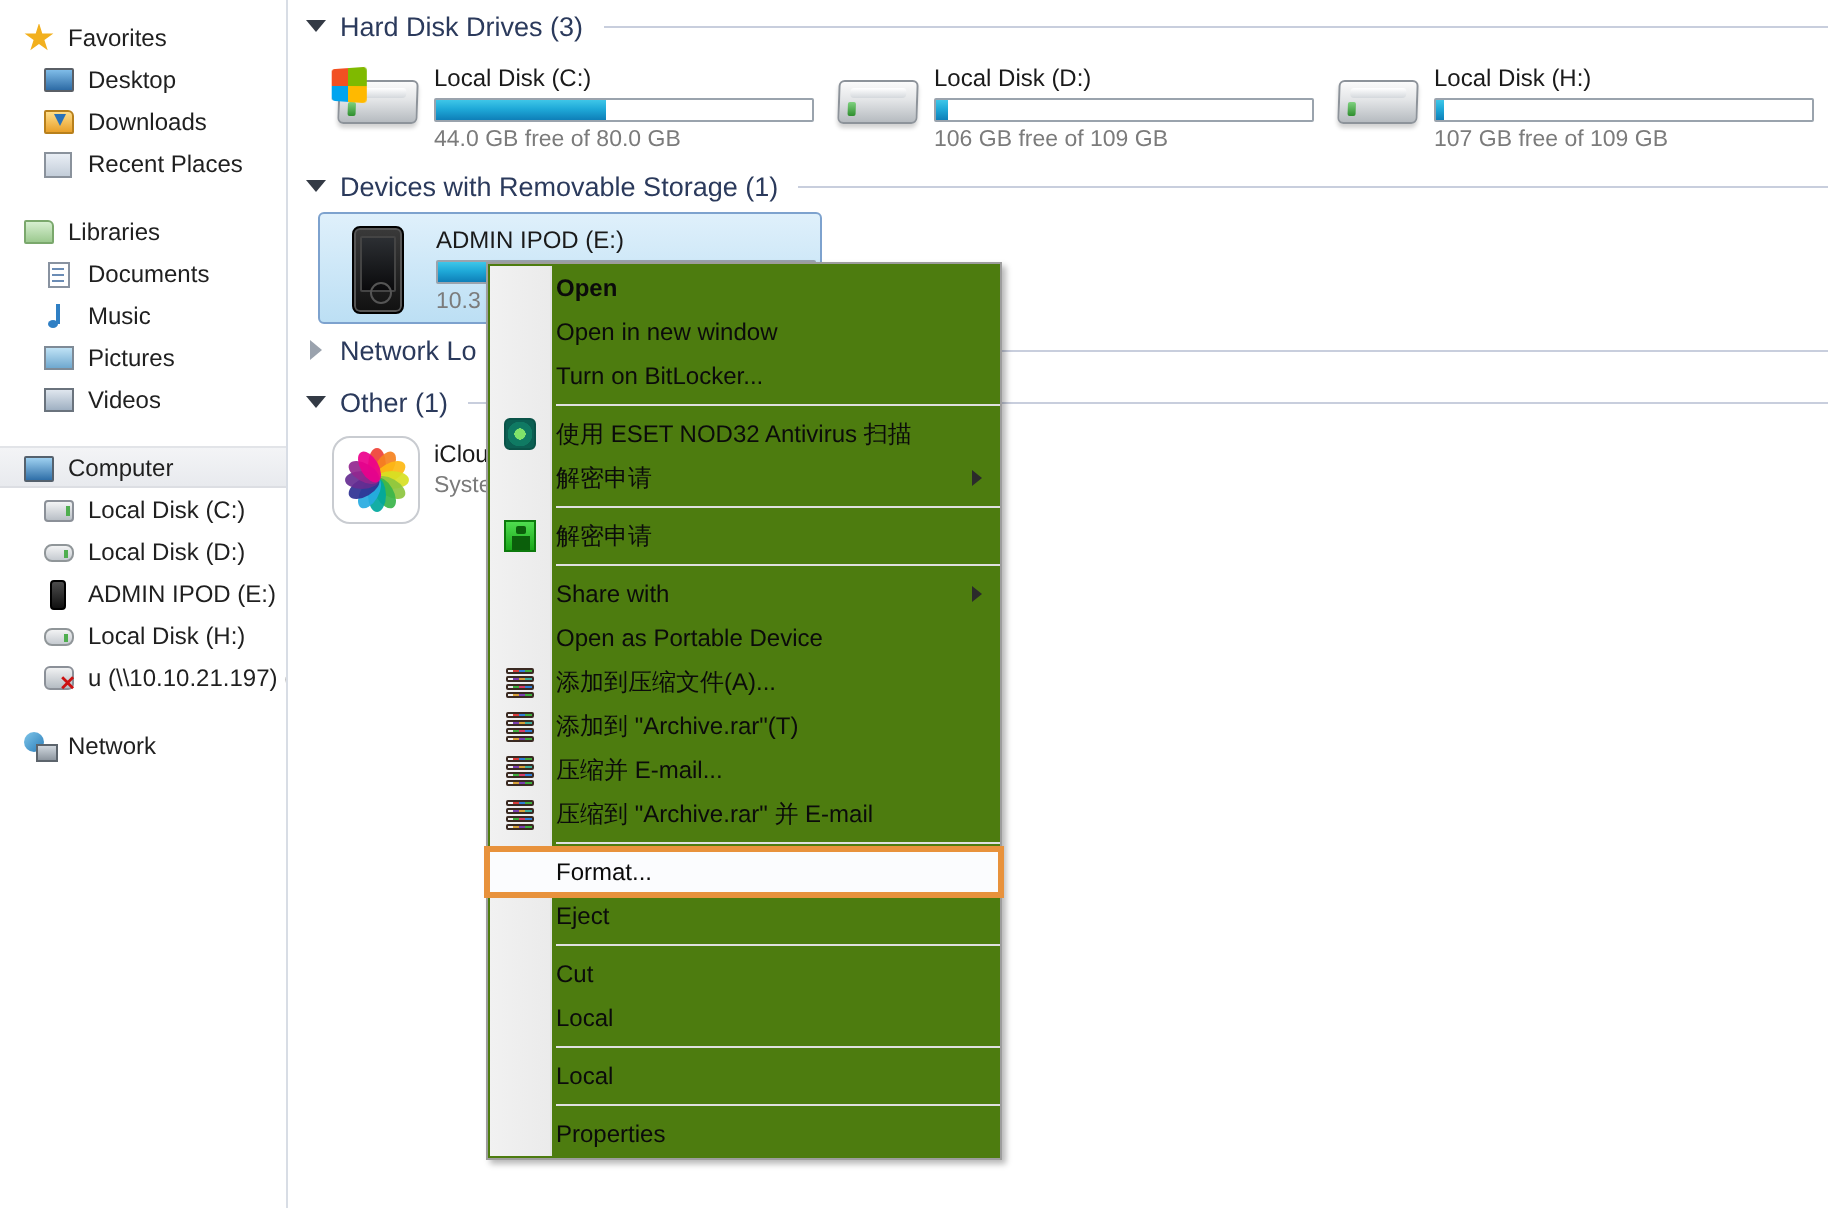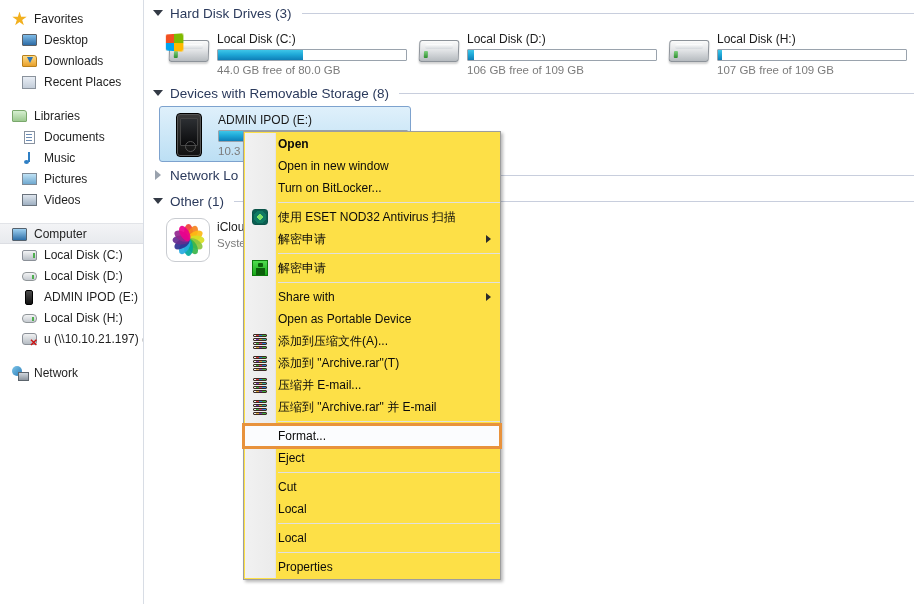--- a/index.html
+++ b/index.html
@@ -276,21 +276,21 @@
     width:9px; height:17px; margin-left:-4.5px; margin-top:-16px;
     border-radius:50%;
     transform-origin: 50% 94%;
     opacity:.92;
   }
 
   
   #ctxmenu {
     position: absolute; left: 243px; top: 131px;
     width: 258px;
-    background: #fde047;
+    background: #4d7c0f;
     border: 1px solid #9d9d9d;
     box-shadow: 2px 2px 3px rgba(0,0,0,.28);
     z-index: 50;
     padding: 1px 0 1px 0;
   }
   #ctxgutter {
     position:absolute; left:1px; top:1px; bottom:1px; width:31px;
     background: linear-gradient(to right,#f1f1f1,#ebebeb);
     border-right: 1px solid #e4e4e4;
   }
@@ -519,21 +519,21 @@
             <div class="drv-name">Local Disk (H:)</div>
             <div class="bar-outer">
               <div class="bar-inner" style="width: 2%;"></div>
             </div>
             <div class="drv-free">107 GB free of 109 GB</div>
           </div>
         </div>
       </div>
       <div class="group-header">
         <span class="tri open"></span>
-        <span>Devices with Removable Storage (8)</span>
+        <span>Devices with Removable Storage (1)</span>
         <span class="ghline"></span>
       </div>
       <div class="drive-row">
         <div class="drive-tile sel">
           <div class="drv-icon">
             <div class="ipod-big"></div>
           </div>
           <div class="drv-meta">
             <div class="drv-name">ADMIN IPOD (E:)</div>
             <div class="bar-outer">

